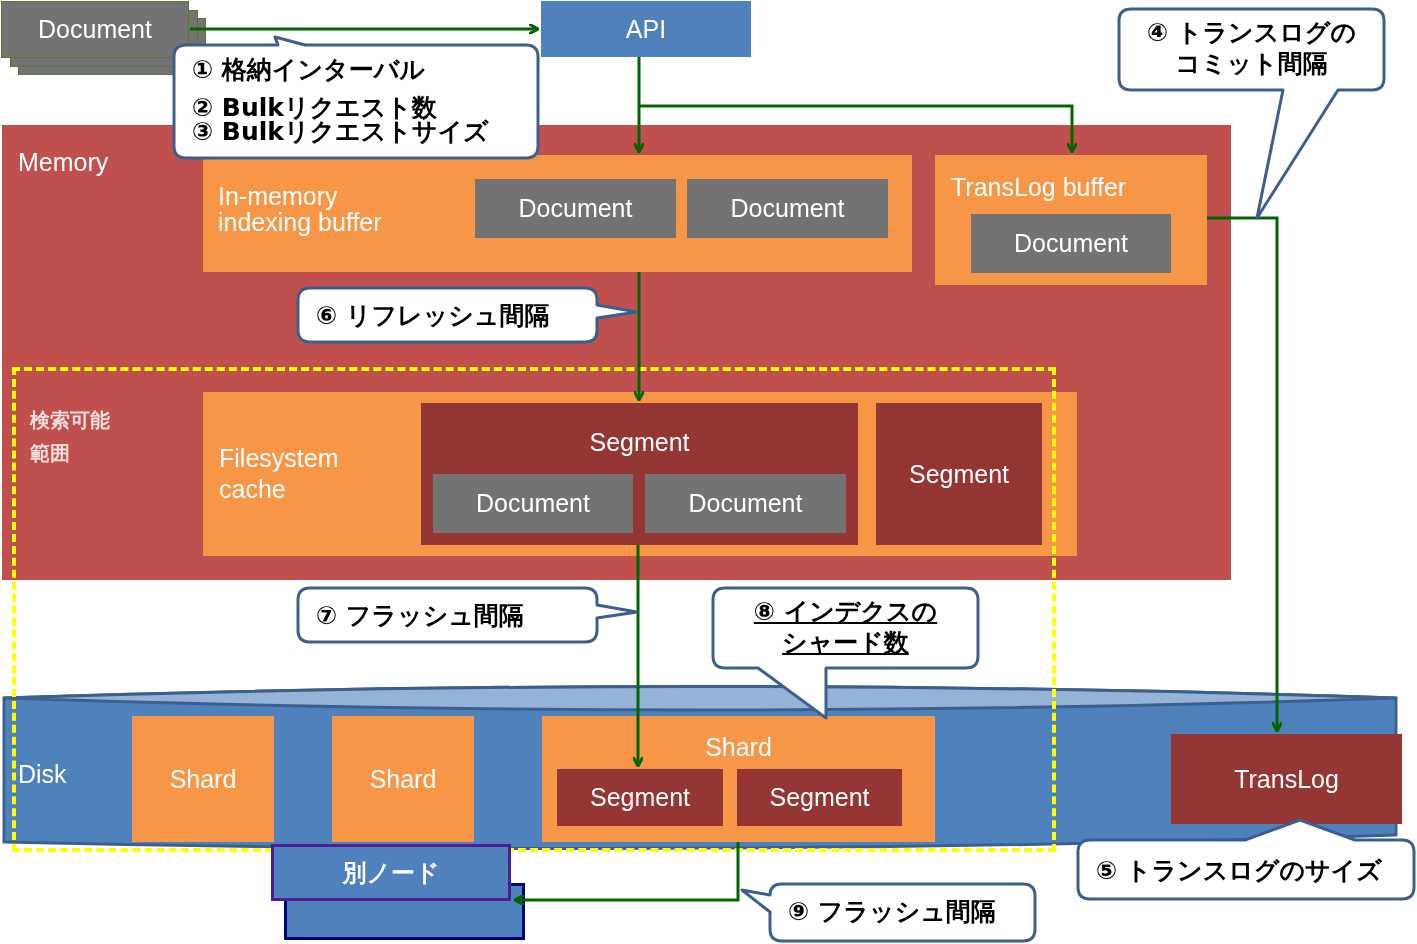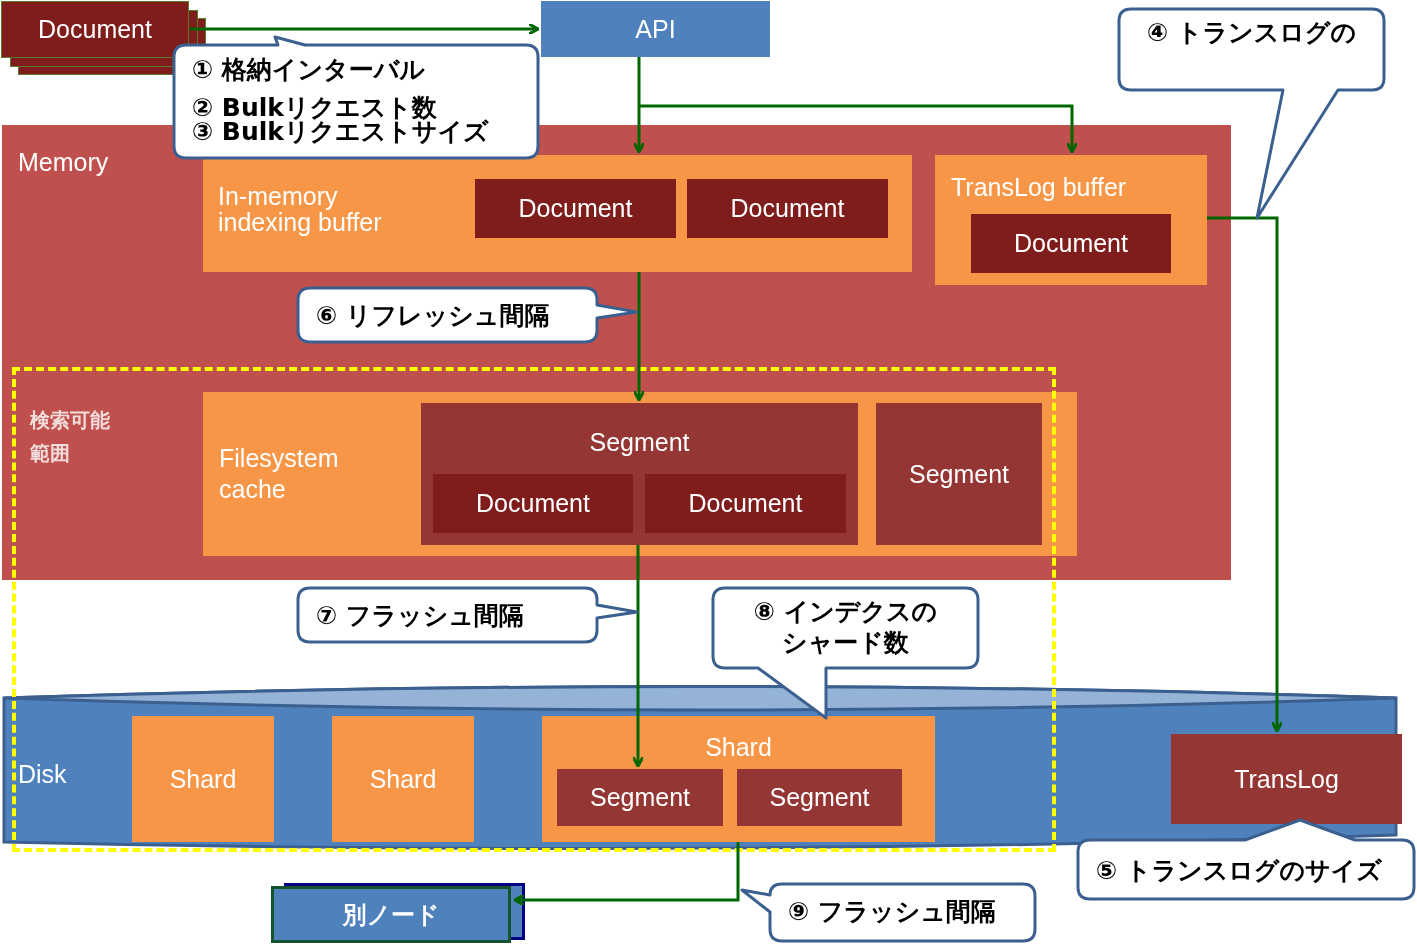--- a/index.html
+++ b/index.html
@@ -1,21 +1,21 @@
 <!DOCTYPE html>
 <html><head>
 <meta charset="utf-8">
 <style>
   html, body { margin:0; padding:0; background:#ffffff; }
   body { width:1417px; height:944px; position:relative; overflow:hidden;
          font-family:"Liberation Sans","DejaVu Sans",sans-serif; }
   .abs { position:absolute; box-sizing:border-box; }
   .wtext { color:#ffffff; font-size:25px; }
   .center { display:flex; align-items:center; justify-content:center; text-align:center; }
-  .green { background:#7f1d1d; }
+  .green { background:#737373; }
   .orange { background:#f79646; }
   .maroon { background:#943634; }
   .memred { background:#c0504d; }
   .blue { background:#4f81bd; }
   .callout-text { color:#000; font-weight:bold; font-size:25px; line-height:31px;
                   font-family:"DejaVu Sans","Liberation Sans",sans-serif; }
   svg.overlay { position:absolute; left:0; top:0; pointer-events:none; }
 </style>
 </head>
 <body>
@@ -57,24 +57,24 @@
 <div class="abs maroon wtext center" style="left:557px; top:769px; width:166px; height:57px;">Segment</div>
 <div class="abs maroon wtext center" style="left:737px; top:769px; width:165px; height:57px;">Segment</div>
 <div class="abs maroon wtext center" style="left:1171px; top:734px; width:231px; height:90px;">TransLog</div>
 
 <div class="abs" style="left:12px; top:367px; width:1044px; height:485px; border:4px dashed #ffff00;"></div>
 
 <div class="abs green" style="left:18px; top:18px; width:188px; height:57px; border:1px solid #5a7a2a;"></div>
 <div class="abs green" style="left:10px; top:10px; width:188px; height:57px; border:1px solid #5a7a2a;"></div>
 <div class="abs green wtext center" style="left:1px; top:1px; width:188px; height:57px; border:1px solid #5a7a2a;">Document</div>
 
-<div class="abs blue wtext center" style="left:541px; top:1px; width:229px; height:56px;">API</div>
+<div class="abs blue wtext center" style="left:541px; top:1px; width:210px; height:56px;">API</div>
 
 <div class="abs blue" style="left:284px; top:883px; width:241px; height:57px; border:3px solid #000080;"></div>
-<div class="abs blue wtext center" style="left:271px; top:886px; width:240px; height:57px; border:3px solid #14532d; font-weight:bold; font-family:'DejaVu Sans',sans-serif; font-size:24px;">別ノード</div>
+<div class="abs blue wtext center" style="left:271px; top:844px; width:240px; height:57px; border:3px solid #4c1d95; font-weight:bold; font-family:'DejaVu Sans',sans-serif; font-size:24px;">別ノード</div>
 
 <svg class="overlay" width="1417" height="944">
   <defs>
     <marker id="ah" markerWidth="10" markerHeight="10" refX="8" refY="5" orient="auto" markerUnits="userSpaceOnUse">
       <path d="M0,0 L9,5 L0,10" fill="none" stroke="#006600" stroke-width="3"></path>
     </marker>
   </defs>
   <g stroke="#006600" stroke-width="3" fill="none">
     <line x1="190" y1="29" x2="537" y2="29" marker-end="url(#ah)"></line>
     <line x1="639" y1="57" x2="639" y2="151" marker-end="url(#ah)"></line>
@@ -94,26 +94,27 @@
     <path d="M782,884 L1023,884 Q1035,884 1035,896 L1035,929 Q1035,941 1023,941 L782,941 Q770,941 770,929 L770,912 L742,890 L770,895 Q770,884 782,884 Z"></path>
   </g>
 </svg>
 
 <div class="abs callout-text" style="left:192px; top:54px;">① 格納インターバル</div>
 <div class="abs callout-text" style="left:192px; top:92px;">② Bulkリクエスト数</div>
 <div class="abs callout-text" style="left:192px; top:116px;">③ Bulkリクエストサイズ</div>
 
 <div class="abs callout-text" style="left:1119px; top:17px; width:265px; text-align:center;">
   <div>④ トランスログの</div>
+  <div>コミット間隔</div>
 </div>
 
 <div class="abs callout-text" style="left:1096px; top:855px;">⑤ トランスログのサイズ</div>
 
 <div class="abs callout-text" style="left:316px; top:300px;">⑥ リフレッシュ間隔</div>
 
 <div class="abs callout-text" style="left:316px; top:600px;">⑦ フラッシュ間隔</div>
 
-<div class="abs callout-text" style="left:713px; top:596px; width:265px; text-align:center;">
+<div class="abs callout-text" style="left:713px; top:596px; width:265px; text-align:center;text-decoration:underline;">
   <div>⑧ インデクスの</div>
   <div>シャード数</div>
 </div>
 
 <div class="abs callout-text" style="left:788px; top:896px;">⑨ フラッシュ間隔</div>
 
 </body></html>

